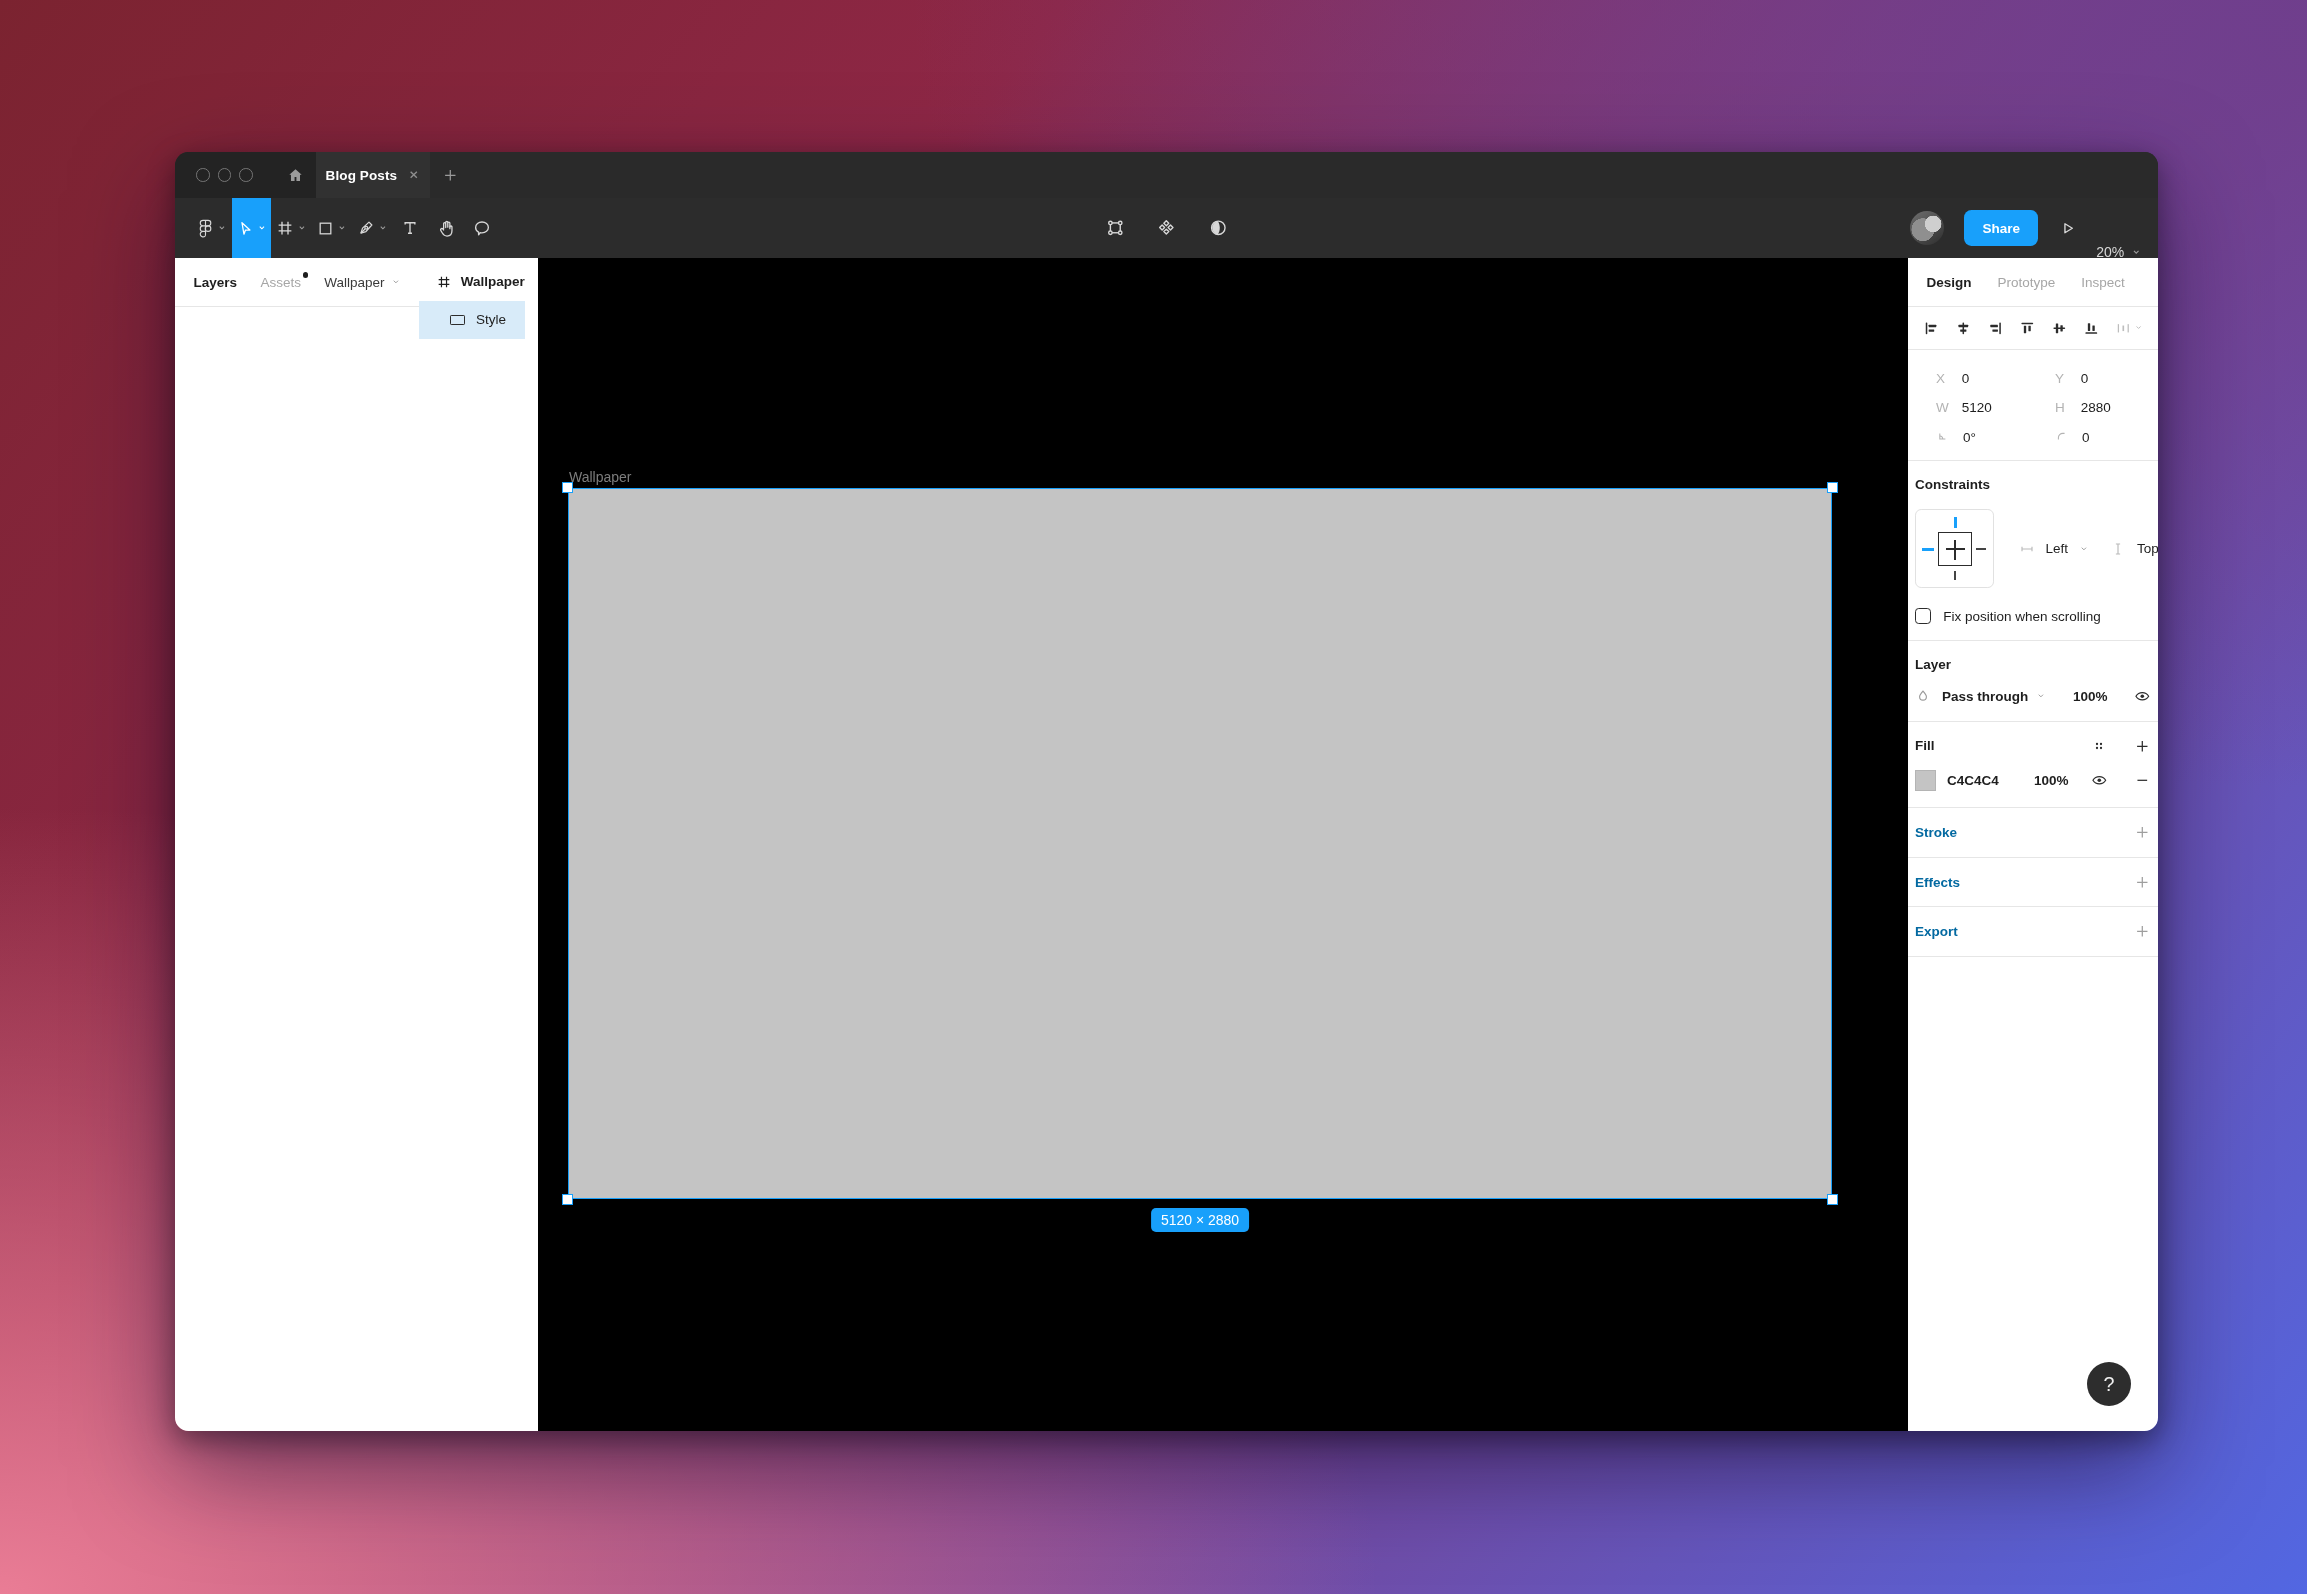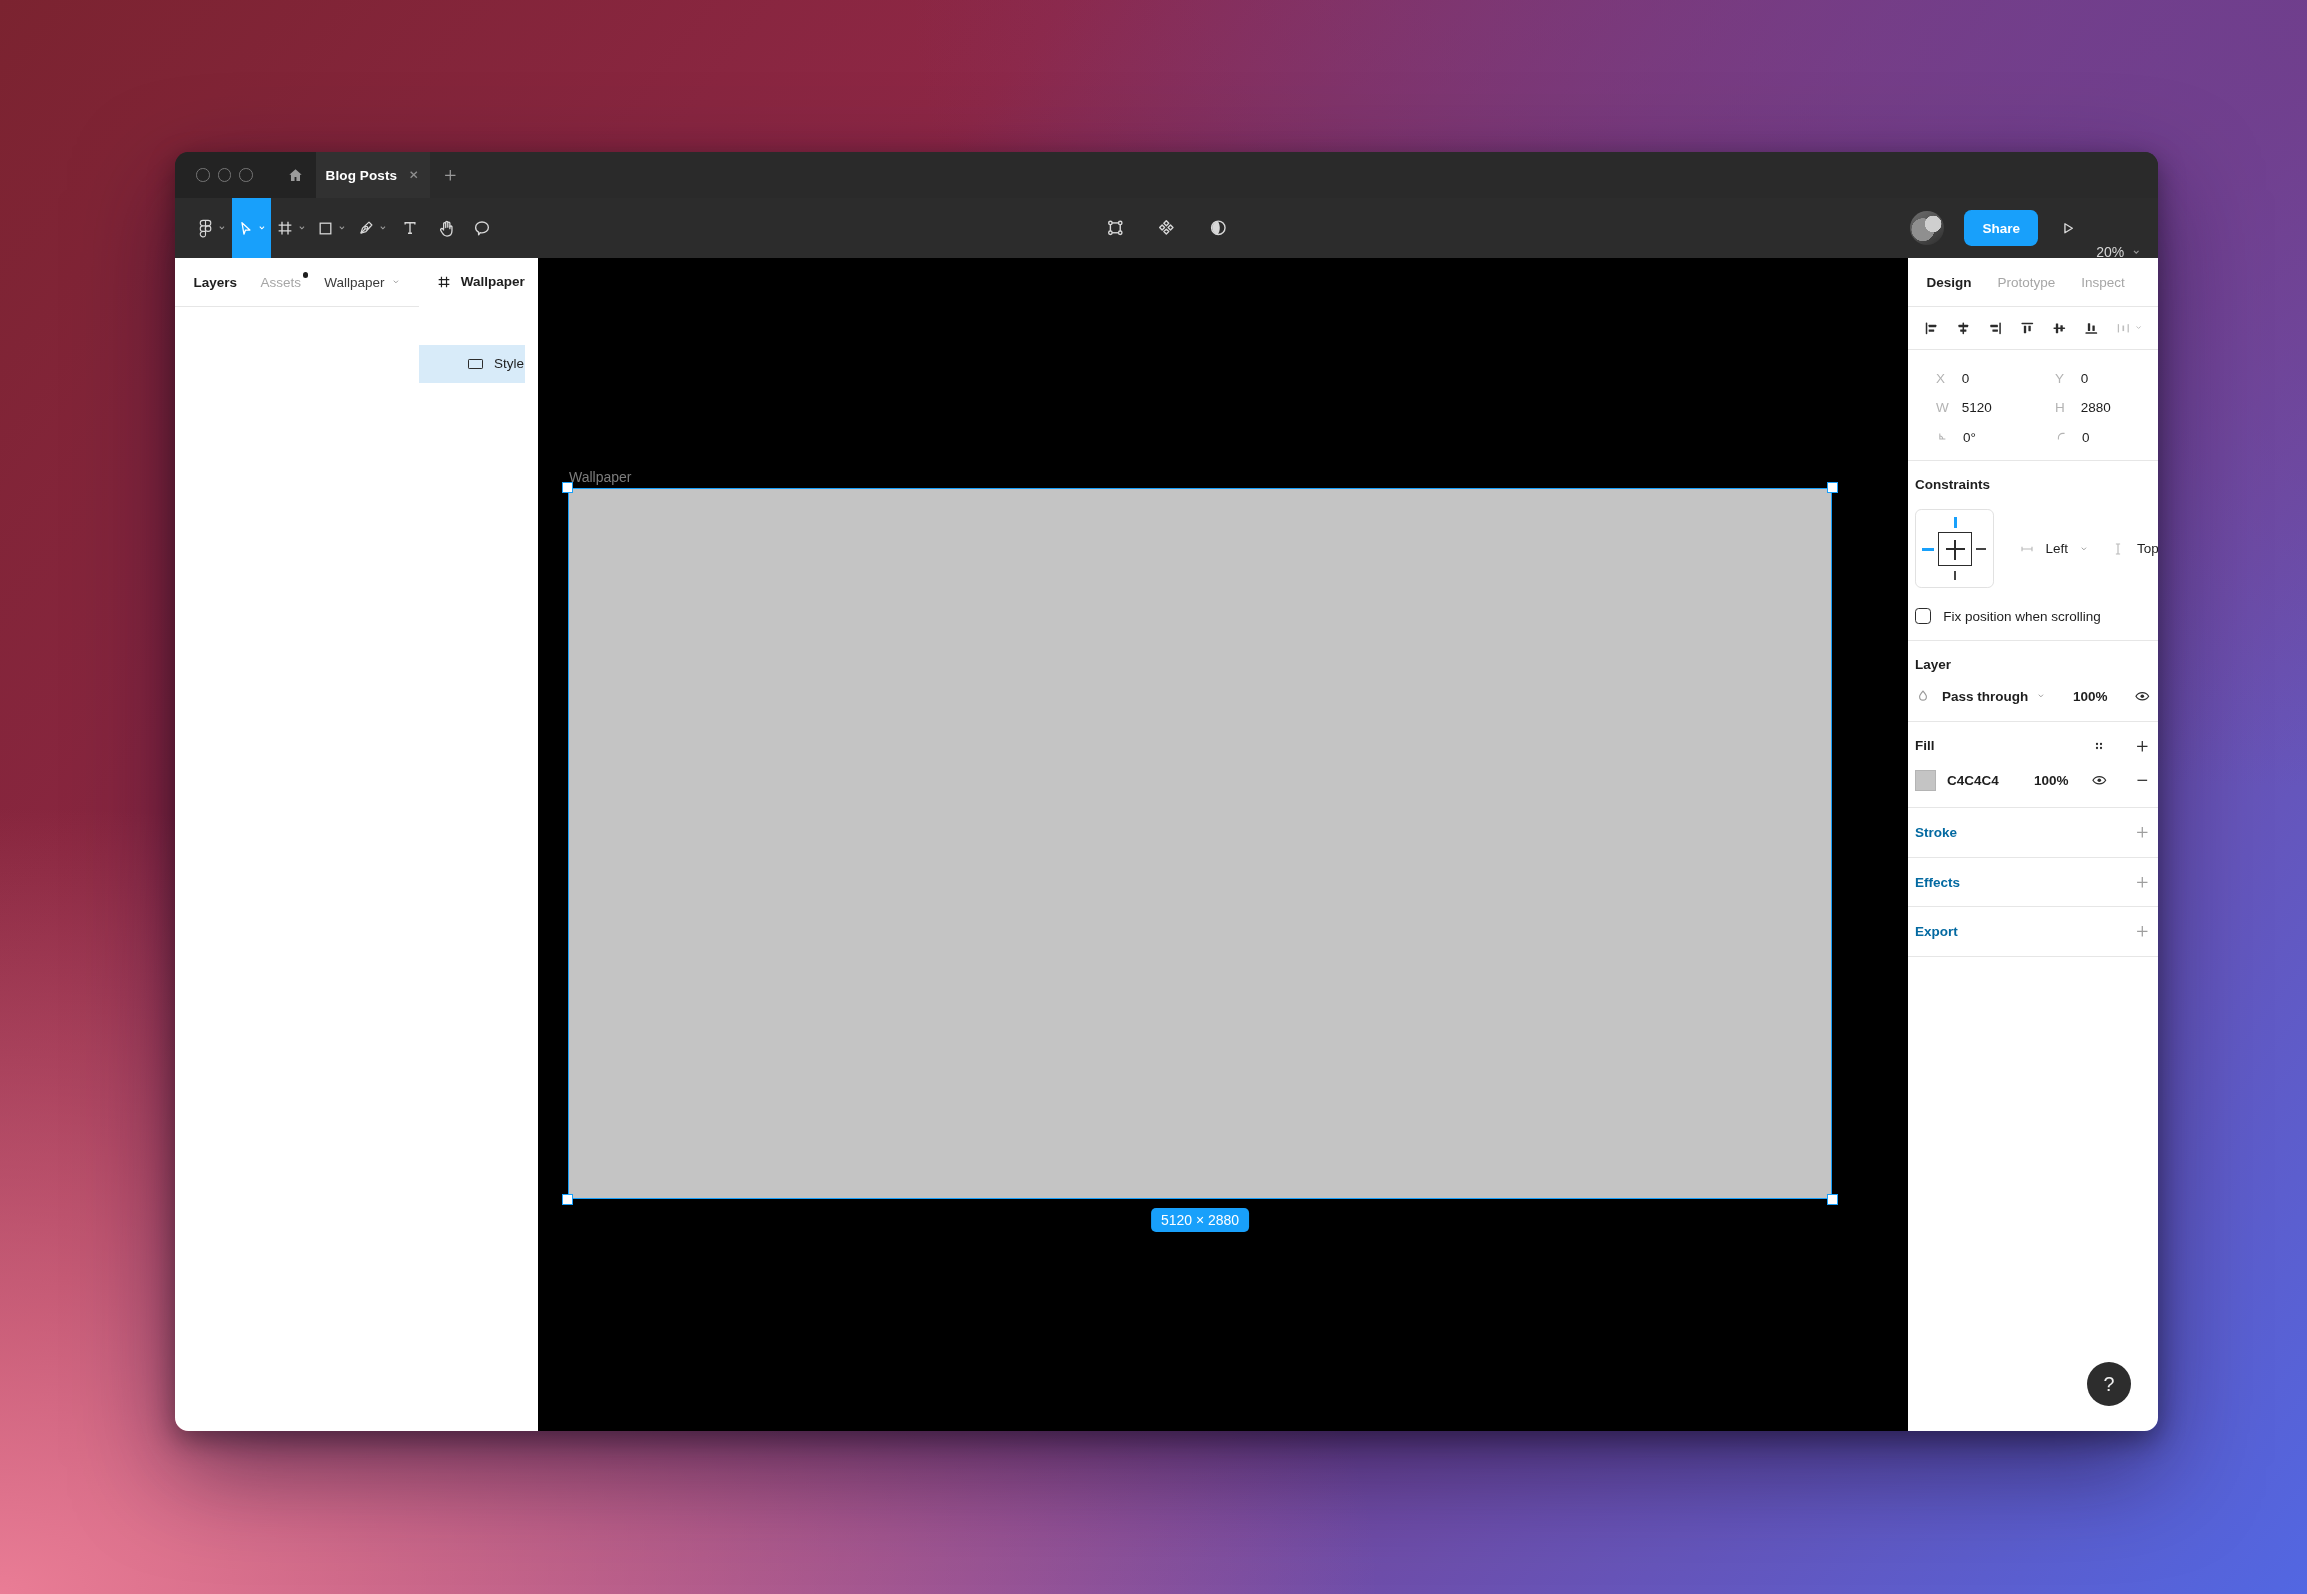--- a/index.html
+++ b/index.html
@@ -47,21 +47,21 @@
   
   .layers-panel{width:363px; background:#fff; display:flex; flex-direction:row; font-size:13.5px; color:#1e1e1e;}
   .lp-header{height:49px; flex:0 0 auto; border-bottom:0.9px solid #e6e6e6; display:flex; align-items:center; padding:0 18.5px; gap:23.4px;}
   .lp-tab{font-weight:700;}
   .lp-tab.inactive{color:#a6a6a6; font-weight:400; position:relative;}
   .lp-dot{position:absolute; right:-7.4px; top:-2.5px; width:5.5px; height:5.5px; border-radius:50%; background:#1e1e1e;}
   .page-select{margin-left:auto; display:flex; align-items:center; gap:6.2px; color:#3a3a3a;}
   .lp-list{padding-top:4.9px;}
   .lp-row{height:38px; display:flex; align-items:center; gap:8.6px; padding-left:17px;}
   .lp-row.frame-row{font-weight:700;}
-  .lp-row.selected{background:#D8EBF9; padding-left:49px; gap:11px; font-weight:400;margin-top:44px;}
+  .lp-row.selected{background:#D8EBF9; padding-left:31px; gap:11px; font-weight:400;}
   .rect-glyph{width:14.8px;height:9.8px;border:1.5px solid #2c2c2c;border-radius:1.2px;}
   
   .canvas{flex:1; background:#000; position:relative;}
   .frame-label{position:absolute; left:31px; top:211px; font-size:14px; color:#7d7d7d;}
   .frame{position:absolute; left:31px; top:231px; width:1262px; height:709px; background:#C4C4C4; outline:1.8px solid #18A0FB;}
   .handle{position:absolute; width:11px; height:11px; background:#fff; border:1.8px solid #18A0FB;}
   .h-tl{left:-7.4px; top:-7.4px;} .h-tr{right:-7.4px; top:-7.4px;}
   .h-bl{left:-7.4px; bottom:-7.4px;} .h-br{right:-7.4px; bottom:-7.4px;}
   .size-badge{position:absolute; top:950px; left:662px; transform:translateX(-50%);
     background:#18A0FB; color:#fff; font-size:14px; padding:3.7px 9.8px 4.3px; border-radius:4.9px; white-space:nowrap;}

